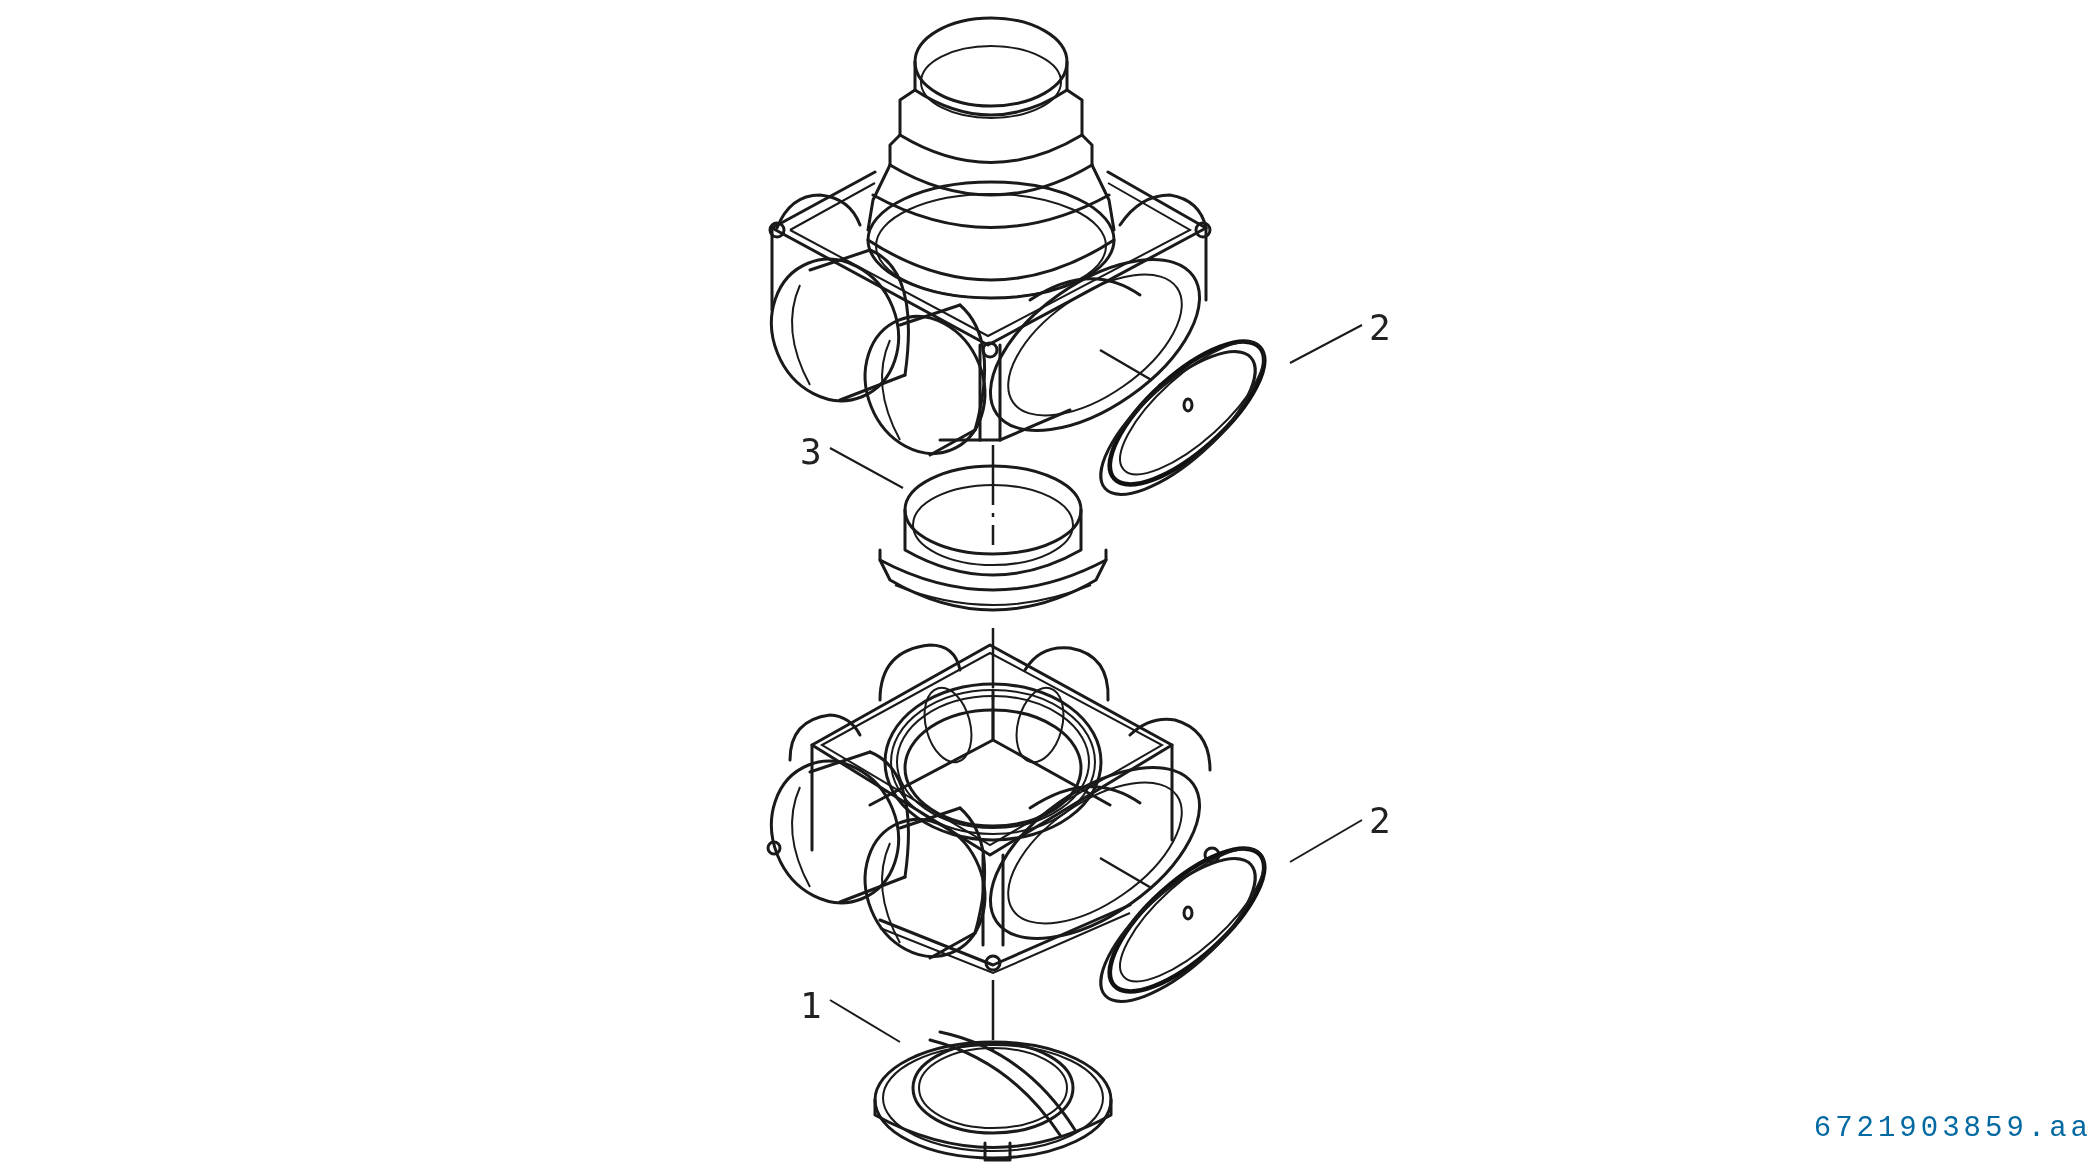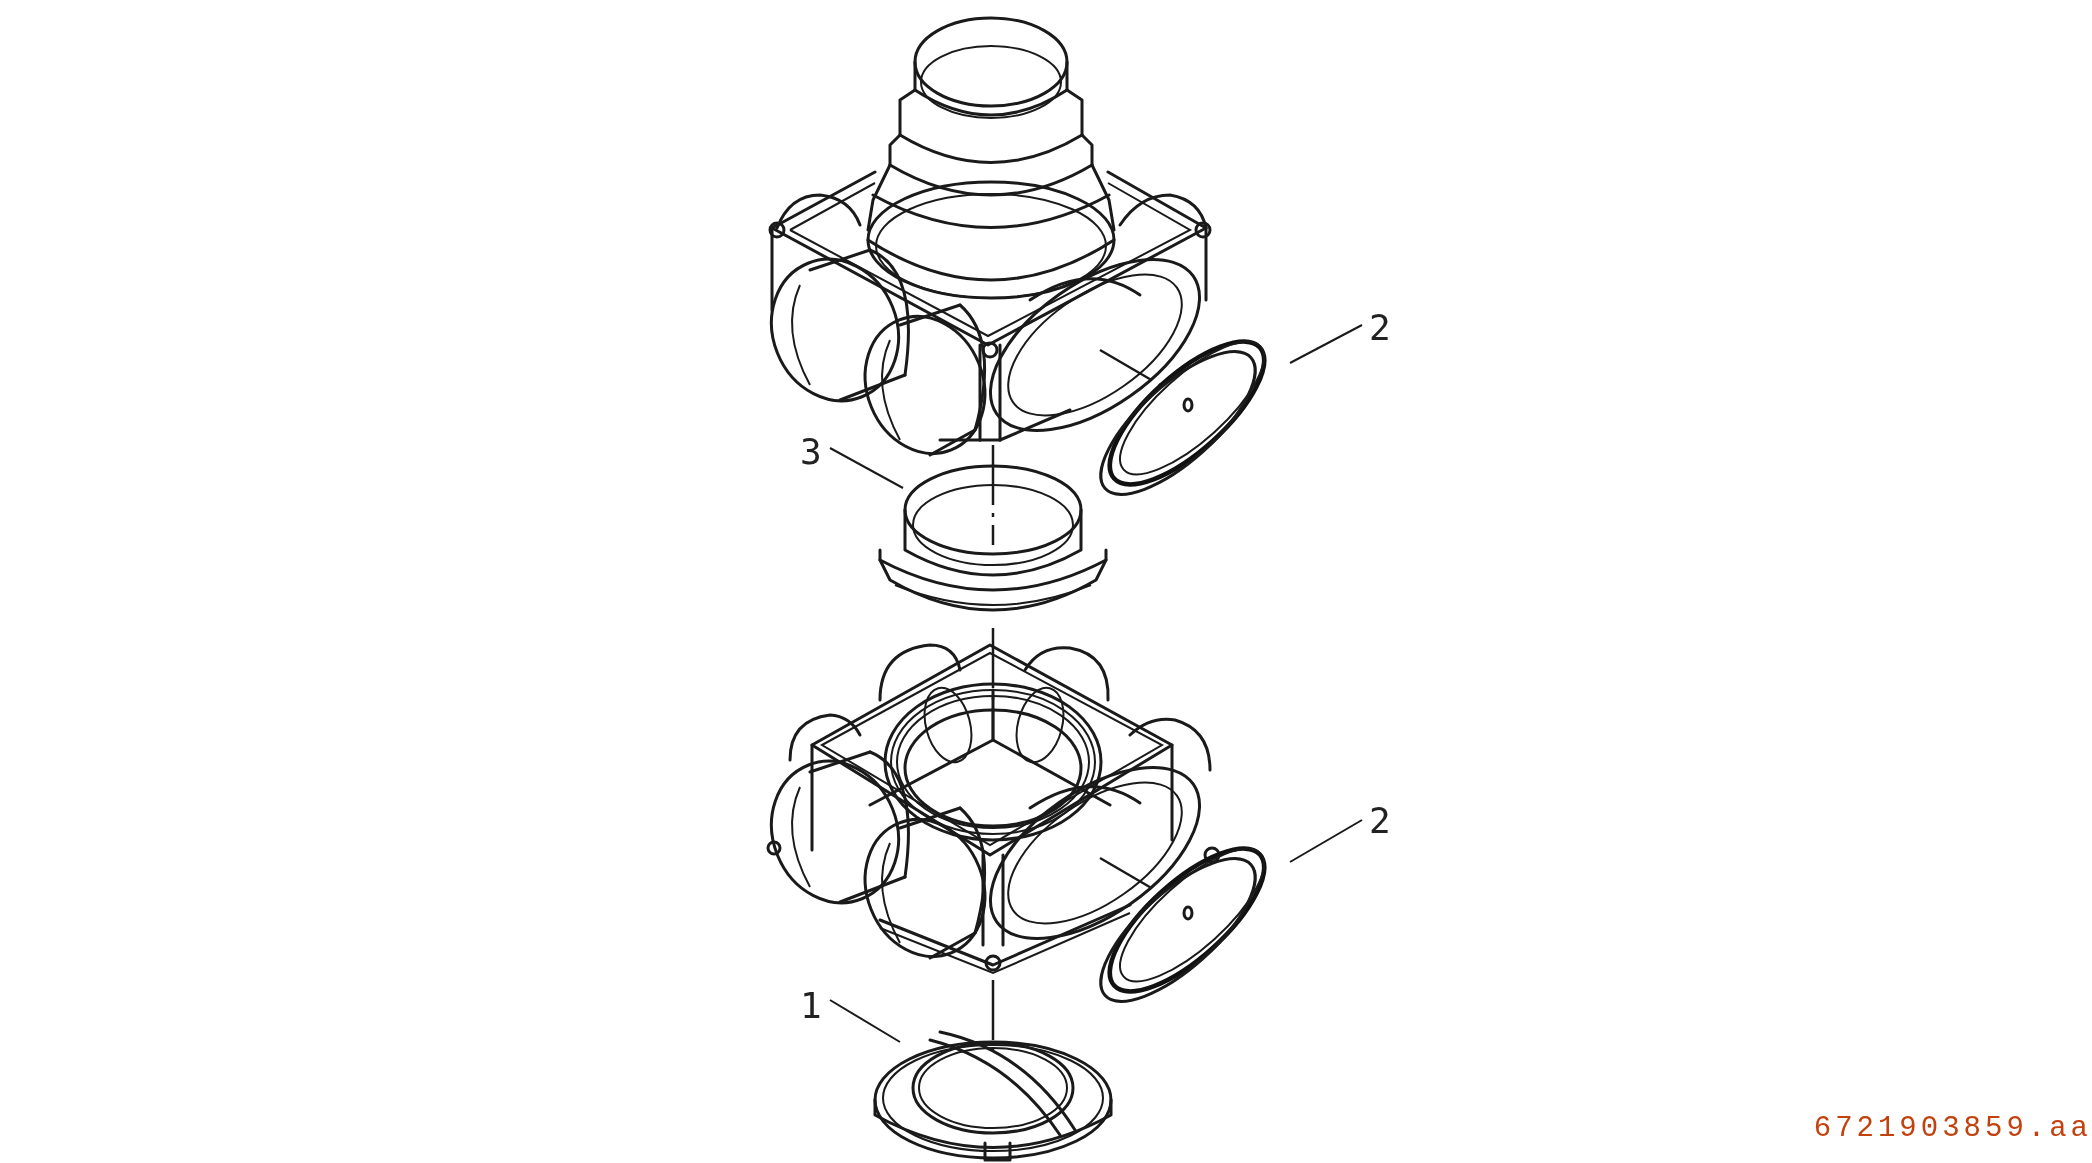--- a/index.html
+++ b/index.html
@@ -4,21 +4,21 @@
 <style>
   html, body { margin: 0; padding: 0; background: #ffffff; }
   body { width: 2092px; height: 1163px; position: relative; overflow: hidden; font-family: "DejaVu Sans Mono", monospace; }
   #drawing { position: absolute; left: 0; top: 0; width: 2092px; height: 1163px; }
   .ln { fill: none; stroke: #1a1a1a; stroke-width: 3; stroke-linejoin: round; stroke-linecap: round; }
   .thin { fill: none; stroke: #1a1a1a; stroke-width: 2; }
   .thick { fill: none; stroke: #111; stroke-width: 4.5; }
   .axis { fill: none; stroke: #1a1a1a; stroke-width: 2.5; stroke-dasharray: 60 8 4 8; }
   .leader { stroke: #1a1a1a; stroke-width: 2; }
   .callout { position: absolute; font-family: "DejaVu Sans Mono", monospace; font-size: 36px; color: #222; line-height: 1; }
-  .docnum { position: absolute; right: 0; bottom: 18px; font-family: "Liberation Mono", monospace; font-size: 29px; letter-spacing: 4px; color: #c2410c; white-space: nowrap; }
+  .docnum { position: absolute; right: 0; bottom: 18px; font-family: "Liberation Mono", monospace; font-size: 29px; letter-spacing: 4px; color: #0369a1; white-space: nowrap; }
 </style>
 </head>
 <body>
 
 <svg id="drawing" viewBox="0 0 2092 1163" xmlns="http://www.w3.org/2000/svg">
 
   <g>
 
     <ellipse class="ln" cx="991" cy="62" rx="76" ry="44"></ellipse>
     <ellipse class="thin" cx="991" cy="82" rx="70" ry="36"></ellipse>

